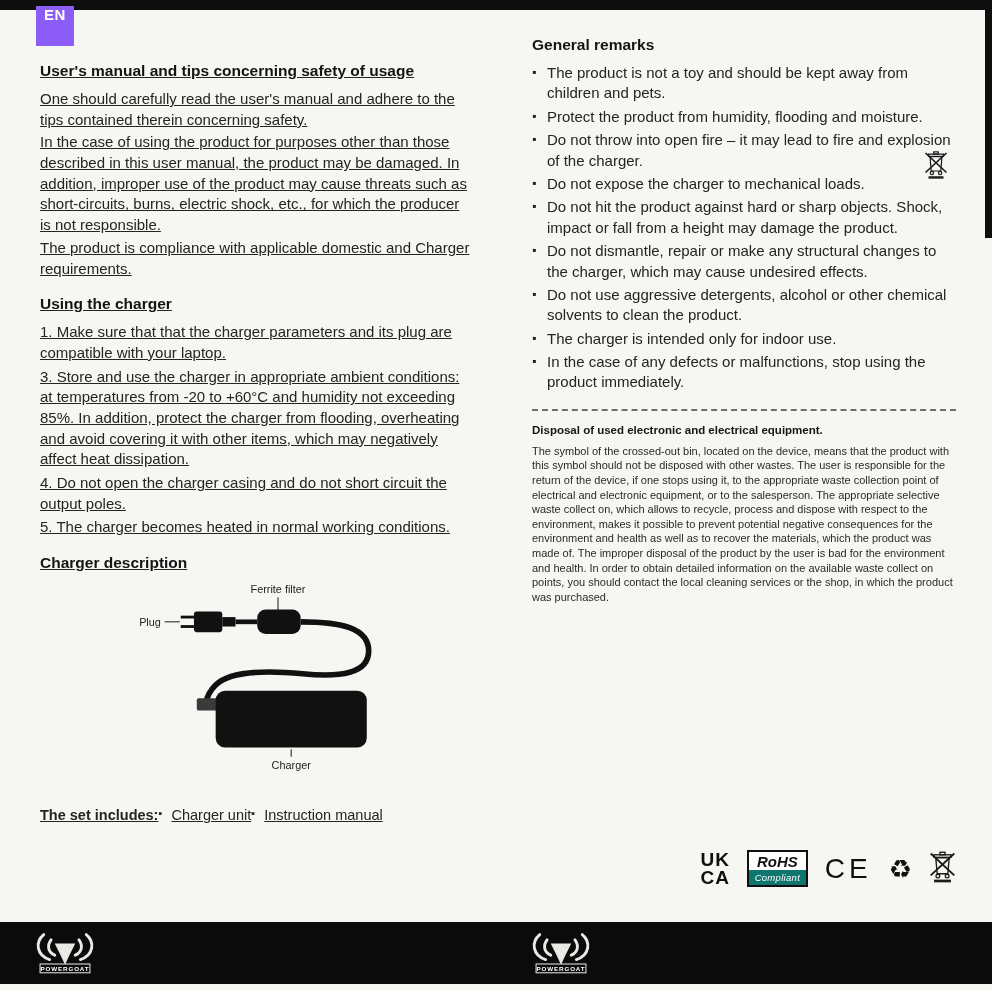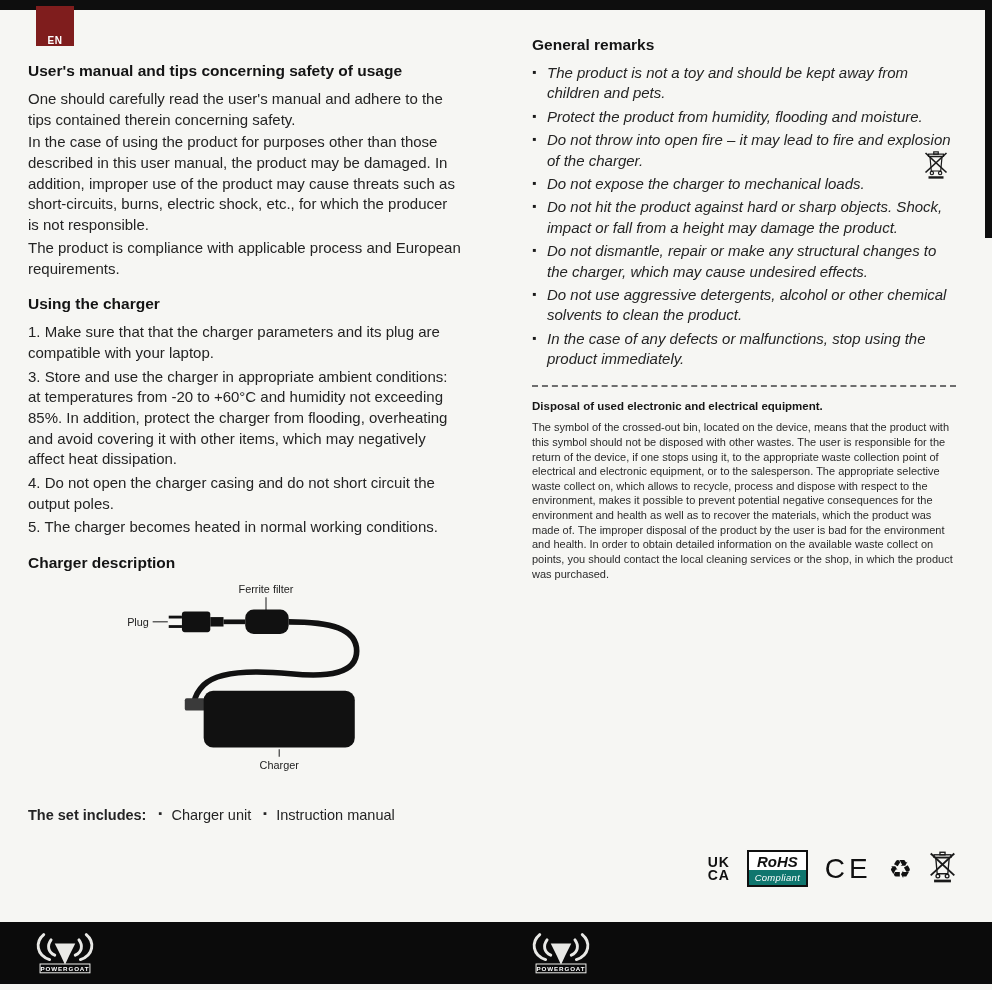--- a/index.html
+++ b/index.html
@@ -5,43 +5,43 @@
   html,body{margin:0;padding:0;}
   body{
     width:992px;height:990px;position:relative;overflow:hidden;
     background:#f6f6f3;
     font-family:"Liberation Sans","DejaVu Sans",sans-serif;
     color:#242424;
   }
   .top-bar{position:absolute;top:0;left:0;width:100%;height:10px;background:#0e0e0e;}
   .right-edge-bar{position:absolute;top:0;right:0;width:7px;height:238px;background:#0e0e0e;}
   .lang-badge{
-    position:absolute;left:36px;top:6px;width:38px;height:40px;background:#7f1d1d;
-    color:#fff;font-weight:bold;font-size:10px;display:flex;align-items:flex-end;justify-content:center;
+    position:absolute;left:36px;top:6px;width:38px;height:40px;background:#8b5cf6;
+    color:#fff;font-weight:bold;font-size:15px;display:flex;align-items:flex-start;justify-content:center;
     letter-spacing:.5px;
   }
-  .col-left{position:absolute;left:28px;top:62px;width:434px;}
+  .col-left{position:absolute;left:40px;top:62px;width:434px;text-decoration:underline;}
   .col-right{position:absolute;left:532px;top:36px;width:424px;}
   h2{font-size:15.5px;margin:16px 0 9px;color:#141414;font-weight:bold;}
   h2.first{margin-top:0;}
   p{margin:0 0 2px;font-size:15px;line-height:1.38;}
   .steps p{margin-bottom:3px;}
-  ul.remarks{list-style:none;margin:0;padding:0;font-style:italic;}
+  ul.remarks{list-style:none;margin:0;padding:0;}
   ul.remarks li{position:relative;padding-left:15px;margin:0 0 3px;font-size:15px;line-height:1.36;}
   ul.remarks li::before{content:"▪";position:absolute;left:0;top:1px;font-size:12px;color:#1a1a1a;}
   .dashed-divider{border:none;border-top:2px dashed #6e6e6e;margin:16px 0 12px;}
   .disposal-heading{font-size:11.5px;font-weight:bold;margin:0 0 5px;color:#161616;}
   .disposal-body{font-size:11px;line-height:1.33;color:#2a2a2a;margin:0;}
   .diagram-wrap{margin:6px 0 0 34px;}
-  .set-includes{margin-top:28px;font-size:14.5px;display:flex;align-items:baseline;gap:12px;}
+  .set-includes{margin-top:28px;font-size:14.5px;display:flex;align-items:baseline;}
   .set-includes .label{font-weight:bold;}
   .inc-item{position:relative;padding-left:13px;}
   .inc-item::before{content:"▪";position:absolute;left:0;top:0;font-size:11px;}
   .marks-row{position:absolute;top:850px;right:36px;display:flex;align-items:center;gap:17px;}
-  .ukca{font-weight:800;font-size:14px;line-height:.92;letter-spacing:1px;color:#101010;text-align:center;}
+  .ukca{font-weight:800;font-size:19px;line-height:.92;letter-spacing:1px;color:#101010;text-align:center;}
   .rohs{border:2px solid #101010;text-align:center;background:#fff;font-style:italic;}
   .rohs-top{font-weight:bold;font-size:15px;padding:1px 8px 0;color:#101010;}
   .rohs-bottom{background:#0f766e;color:#fff;font-size:9.5px;padding:2px 4px;letter-spacing:.3px;}
   .ce{font-size:28px;letter-spacing:4px;color:#101010;font-weight:500;}
   .recycle{font-size:26px;color:#101010;line-height:1;}
   .margin-bin{position:absolute;left:924px;top:150px;}
   .footer-bar{position:absolute;left:0;bottom:6px;width:100%;height:62px;background:#0b0b0b;}
   .footer-logo{position:absolute;top:7px;}
   .footer-logo.logo-left{left:32px;}
   .footer-logo.logo-center{left:528px;}
@@ -55,21 +55,21 @@
 <div class="right-edge-bar"></div>
 
 <div class="lang-badge">
   <span>EN</span>
 </div>
 
 <div class="col-left">
   <h2 class="first">User's manual and tips concerning safety of usage</h2>
   <p>One should carefully read the user's manual and adhere to the tips contained therein concerning safety.</p>
   <p>In the case of using the product for purposes other than those described in this user manual, the product may be damaged. In addition, improper use of the product may cause threats such as short-circuits, burns, electric shock, etc., for which the producer is not responsible.</p>
-  <p>The product is compliance with applicable process and European requirements.</p>
+  <p>The product is compliance with applicable domestic and Charger requirements.</p>
 
   <h2>Using the charger</h2>
   <div class="steps">
     <p>1. Make sure that that the charger parameters and its plug are compatible with your laptop.</p>
     <p>3. Store and use the charger in appropriate ambient conditions: at temperatures from -20 to +60°C and humidity not exceeding 85%. In addition, protect the charger from flooding, overheating and avoid covering it with other items, which may negatively affect heat dissipation.</p>
     <p>4. Do not open the charger casing and do not short circuit the output poles.</p>
     <p>5. The charger becomes heated in normal working conditions.</p>
   </div>
 
   <h2>Charger description</h2>
@@ -113,20 +113,21 @@
 <div class="col-right">
   <h2 class="first">General remarks</h2>
   <ul class="remarks">
     <li>The product is not a toy and should be kept away from children and pets.</li>
     <li>Protect the product from humidity, flooding and moisture.</li>
     <li>Do not throw into open fire – it may lead to fire and explosion of the charger.</li>
     <li>Do not expose the charger to mechanical loads.</li>
     <li>Do not hit the product against hard or sharp objects. Shock, impact or fall from a height may damage the product.</li>
     <li>Do not dismantle, repair or make any structural changes to the charger, which may cause undesired effects.</li>
     <li>Do not use aggressive detergents, alcohol or other chemical solvents to clean the product.</li>
+    <li>The charger is intended only for indoor use.</li>
     <li>In the case of any defects or malfunctions, stop using the product immediately.</li>
   </ul>
 
   <hr class="dashed-divider">
 
   <p class="disposal-heading">Disposal of used electronic and electrical equipment.</p>
   <p class="disposal-body">The symbol of the crossed-out bin, located on the device, means that the product with this symbol should not be disposed with other wastes. The user is responsible for the return of the device, if one stops using it, to the appropriate waste collection point of electrical and electronic equipment, or to the salesperson. The appropriate selective waste collect on, which allows to recycle, process and dispose with respect to the environment, makes it possible to prevent potential negative consequences for the environment and health as well as to recover the materials, which the product was made of. The improper disposal of the product by the user is bad for the environment and health. In order to obtain detailed information on the available waste collect on points, you should contact the local cleaning services or the shop, in which the product was purchased.</p>
 </div>
 
 <div class="margin-bin">

